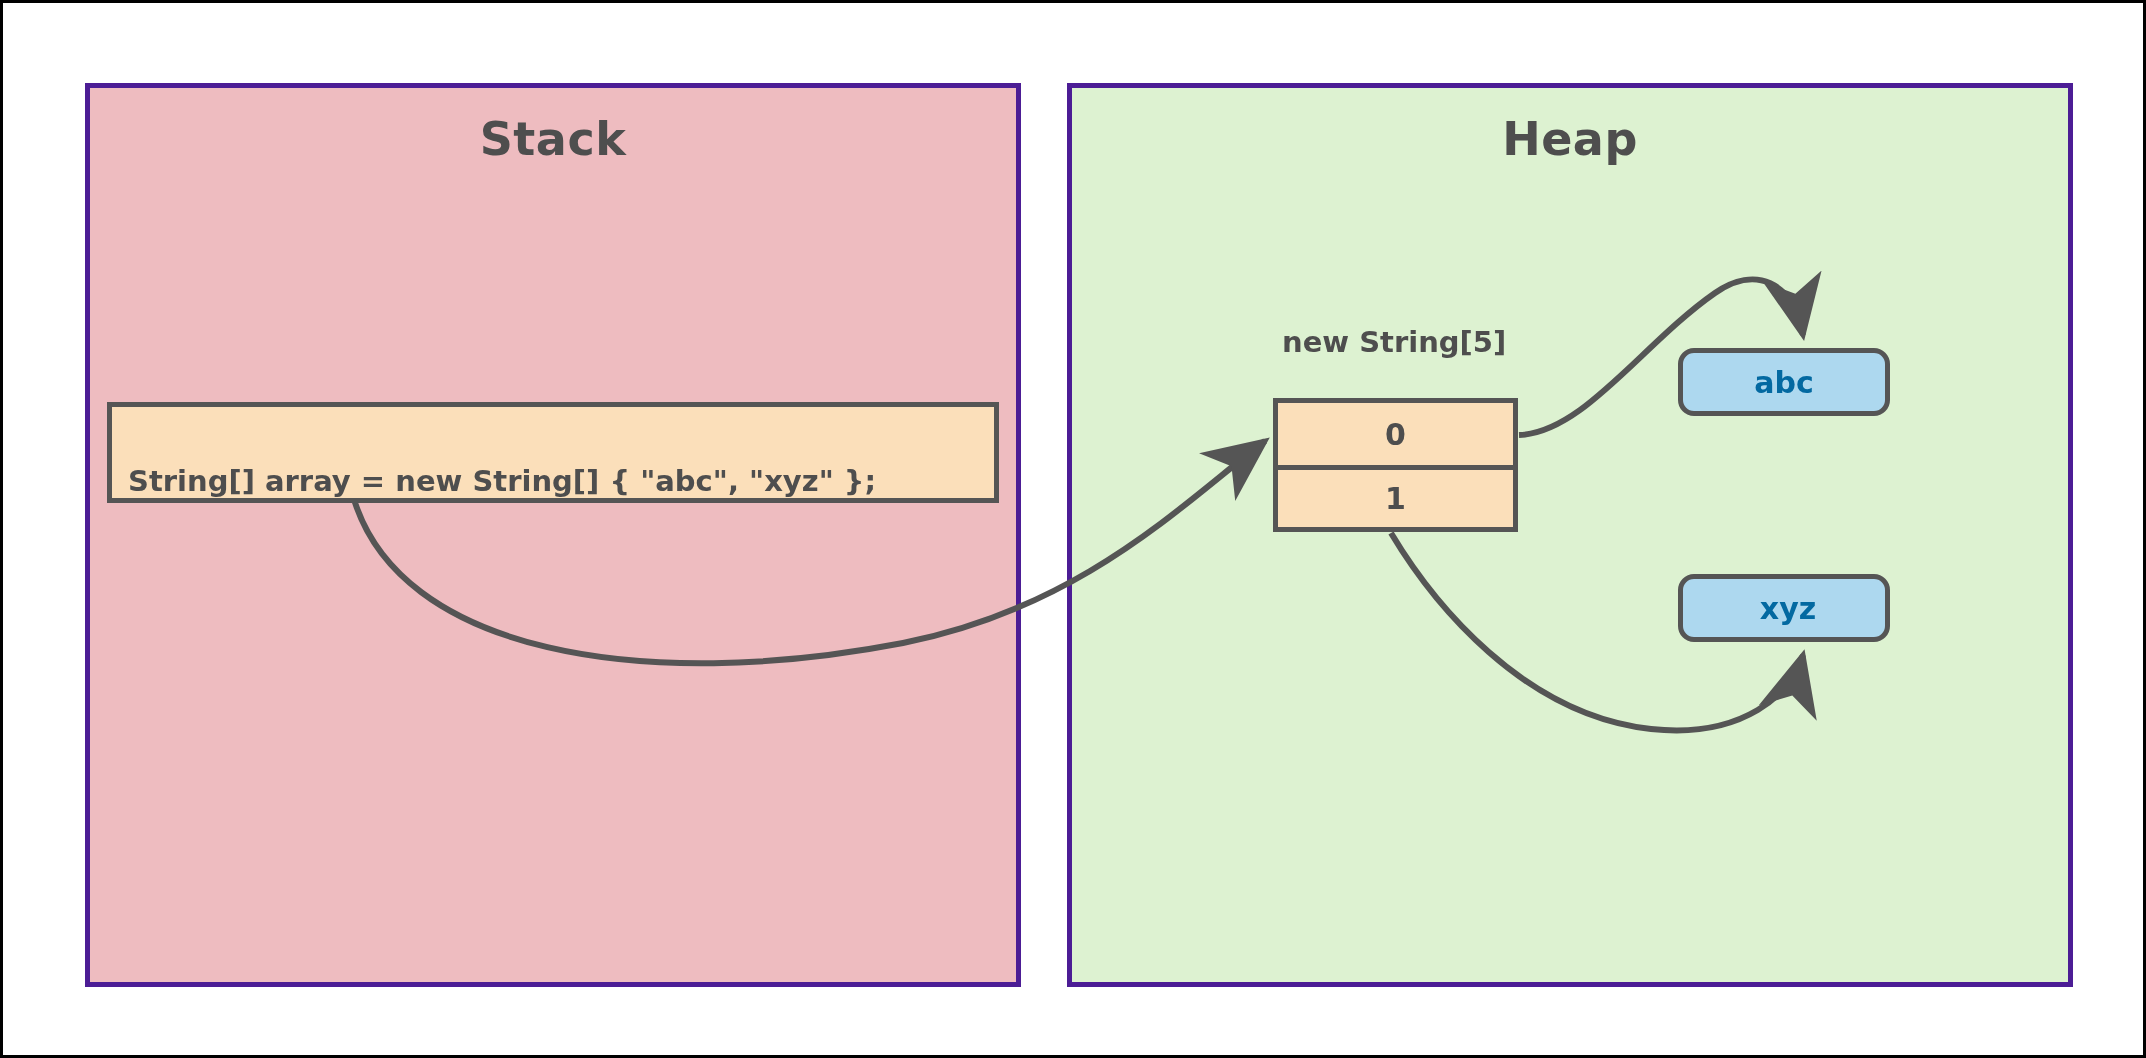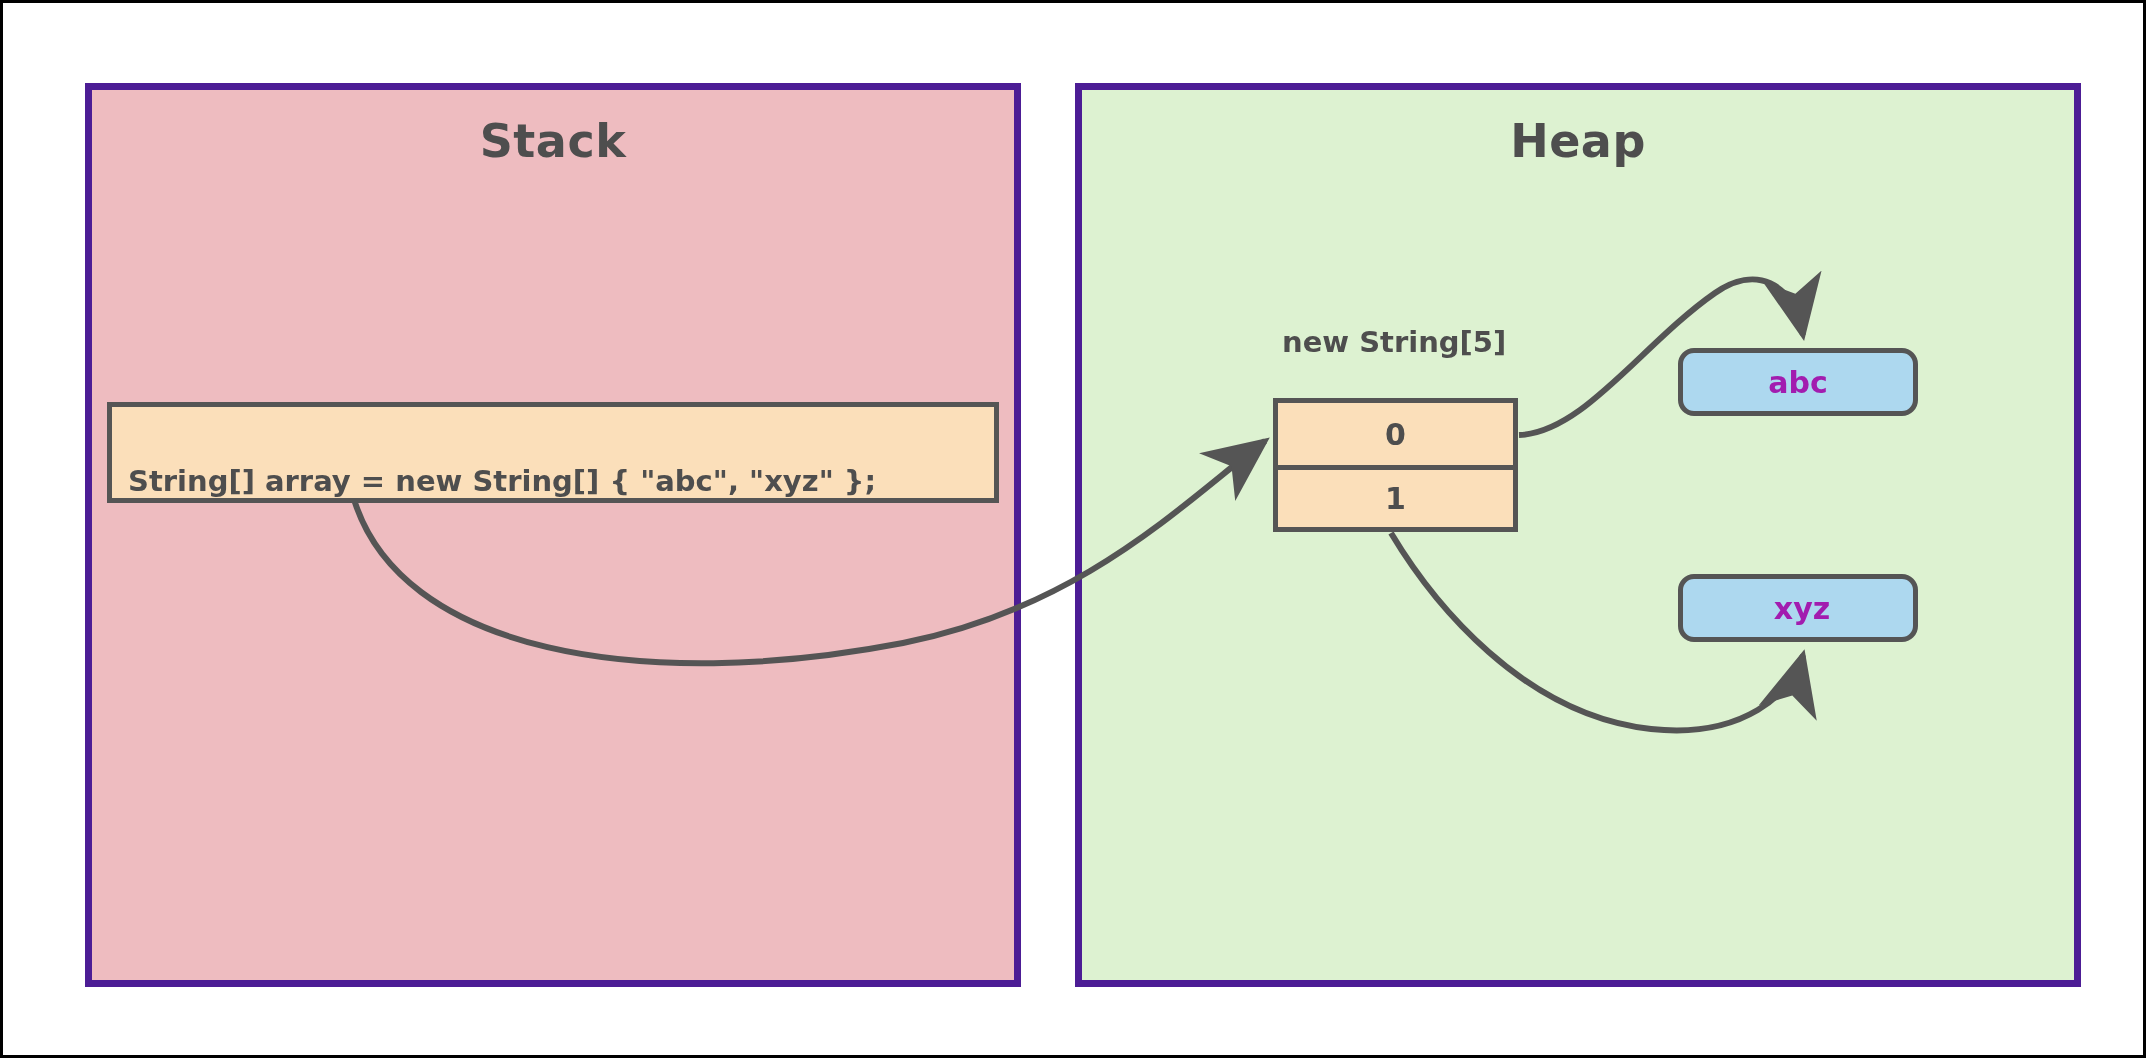--- a/index.html
+++ b/index.html
@@ -22,36 +22,35 @@
     border-top: 3px solid #000000;
     border-left: 3px solid #000000;
     border-right: 3px solid #000000;
     border-bottom: 3px solid #000000;
   }
 
   
   .panel {
     position: absolute;
     box-sizing: border-box;
-    border: 7px solid #4c1d95;
+    border: 5px solid #4c1d95;
   }
   #stack-panel {
     left: 82px;
     top: 80px;
     width: 936px;
     height: 904px;
     background: #eebcc0;
   }
   #heap-panel {
     left: 1064px;
     top: 80px;
     width: 1006px;
     height: 904px;
     background: #ddf2d1;
-    margin-left: 8px;
   }
   .panel-title {
     position: absolute;
     left: 0;
     right: 0;
     top: 24px;
     text-align: center;
     font-size: 46px;
     font-weight: bold;
     color: #4e4e4e;
@@ -115,31 +114,31 @@
     box-sizing: border-box;
   }
   .array-cell + .array-cell {
     border-top: 5px solid #555555;
   }
 
   
   .string-box {
     position: absolute;
     box-sizing: border-box;
-    width: 240px;
+    width: 212px;
     height: 68px;
     background: #add8ef;
     border: 5px solid #555555;
     border-radius: 16px;
     display: flex;
     align-items: center;
     justify-content: center;
     font-size: 30px;
     font-weight: bold;
-    color: #a21caf;
+    color: #0369a1;
     z-index: 6;
   }
   #string-abc { left: 1675px; top: 345px; }
   #string-xyz { left: 1675px; top: 571px; padding-left: 8px; }
 
   
   #arrows {
     position: absolute;
     left: 0;
     top: 0;

